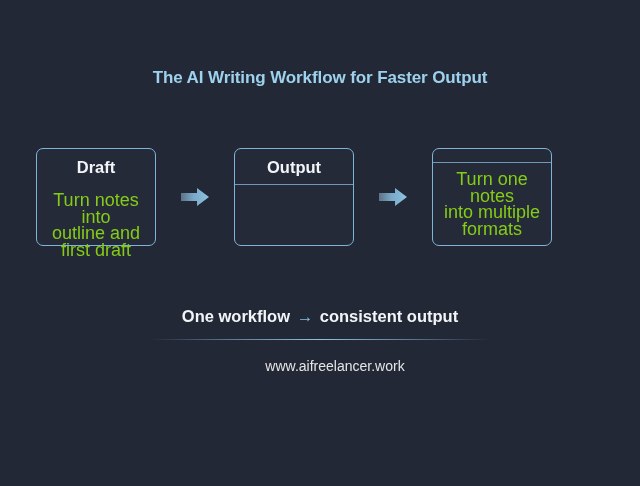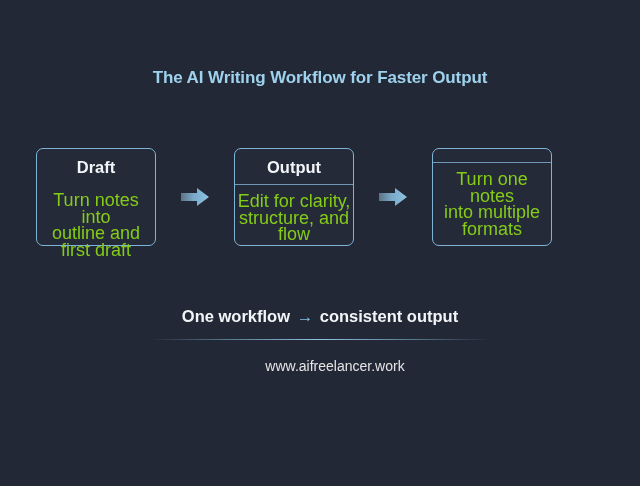--- a/index.html
+++ b/index.html
@@ -169,22 +169,20 @@
             <stop offset="100%" stop-color="#8cc3e0"></stop>
           </linearGradient>
         </defs>
         <path d="M1 7 L17 7 L17 2 L29 11 L17 20 L17 15 L1 15 Z" fill="url(#ag1)"></path>
       </svg>
     </div>
 
     <div class="step-card">
       <div class="step-title">Output</div>
       <div class="step-divider"></div>
-      <div class="step-desc">Edit for clarity,
-structure, and flow</div>
     </div>
 
     <div class="arrow-connector">
       <svg width="30" height="22" viewBox="0 0 30 22" aria-hidden="true">
         <defs>
           <linearGradient id="ag2" x1="0" y1="0" x2="1" y2="0">
             <stop offset="0%" stop-color="#5d7387"></stop>
             <stop offset="45%" stop-color="#7aa9c9"></stop>
             <stop offset="100%" stop-color="#8cc3e0"></stop>
           </linearGradient>

